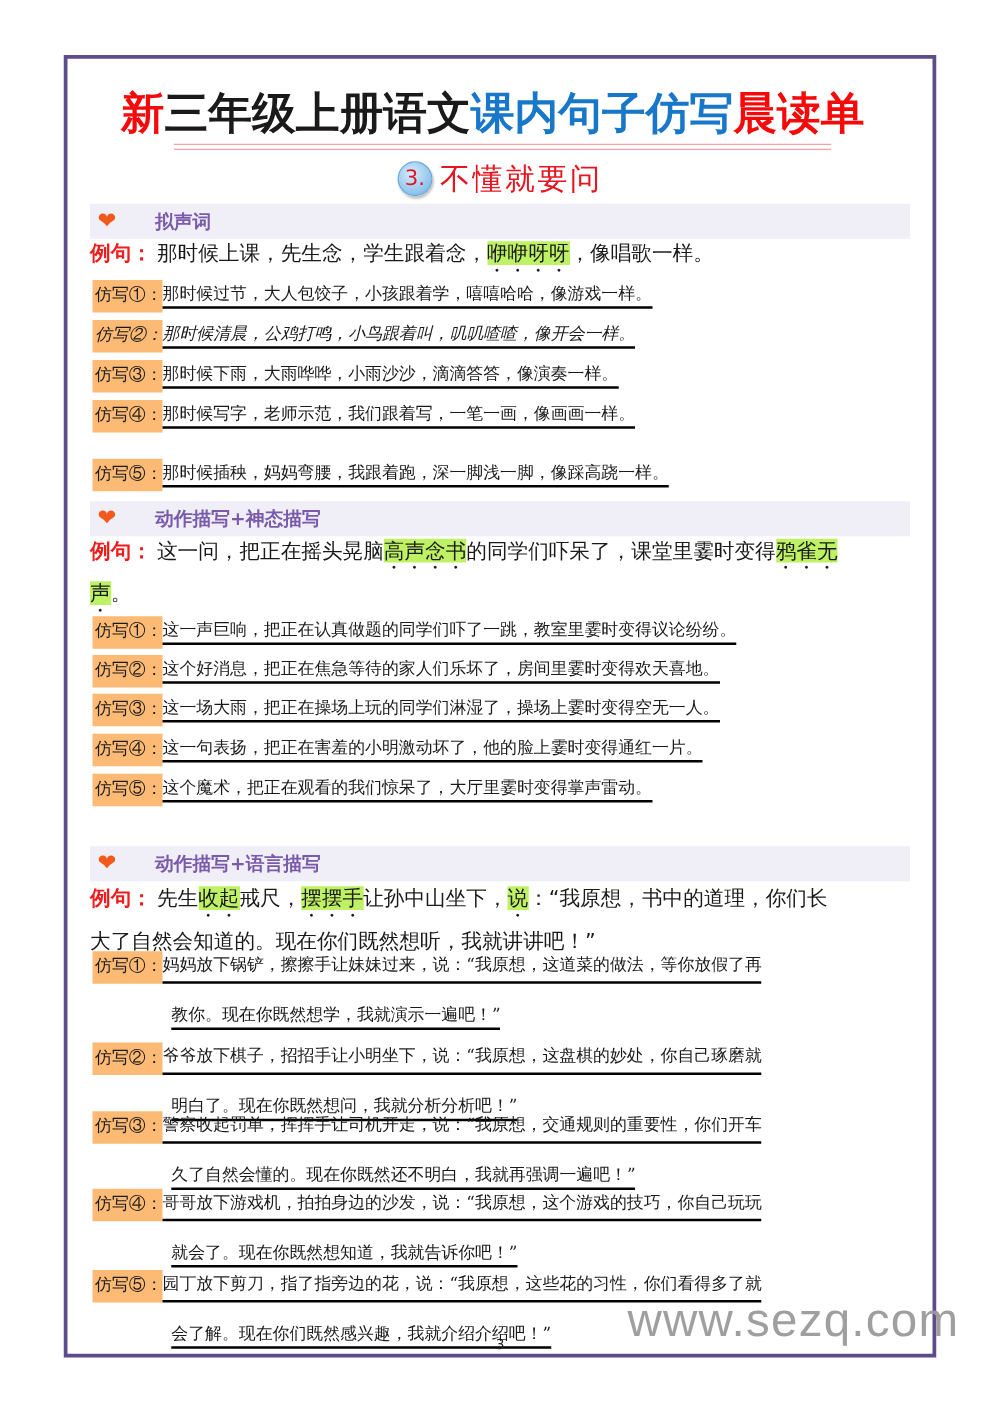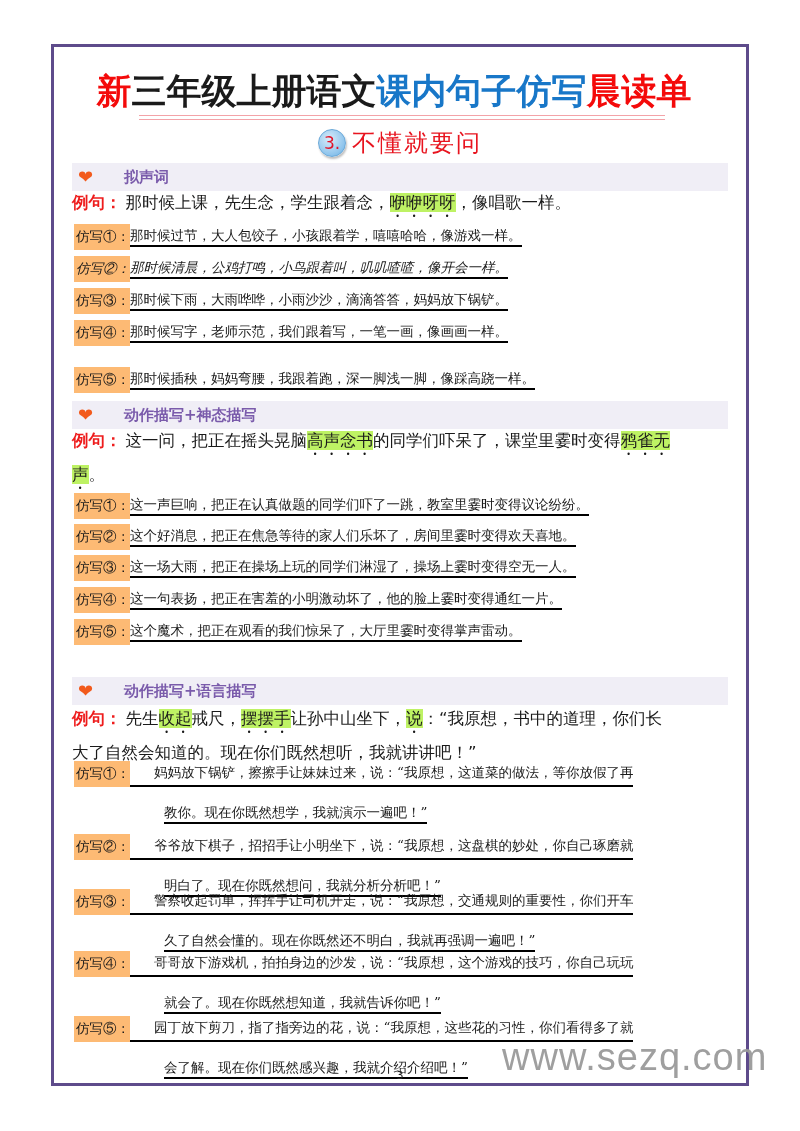--- a/index.html
+++ b/index.html
@@ -58,22 +58,22 @@
     background: #fdba74; padding: 1px 0 3px 2px; display: inline-block; vertical-align: top;
   }
   .imitate .txt {
     border-bottom: 2px solid #000000; padding-bottom: 2px; display: inline;
   }
   .imitate.two {
     width: 652px;
   }
   .imitate.two .row1 { display: flex; }
   .imitate.two .row1 .tag { flex: none; }
-  .imitate.two .row1 .txt { display: block; flex: none; padding-left: 24px; }
-  .imitate.two .row2 { margin-left: 90px; margin-top: 14px; }
+  .imitate.two .row1 .txt { display: block; flex: none; }
+  .imitate.two .row2 { margin-left: 63px; margin-top: 14px; }
 
   .page-num { position: absolute; left: 0; right: 0; top: 1022px; text-align: center; font-size: 11px; color: #222; }
   .watermark {
     position: absolute; left: 502px; top: 1036px; font-size: 38px; color: #9a9a9a;
     font-family: "Liberation Sans", sans-serif; letter-spacing: 1px; opacity: 0.95;
   }
 </style>
 </head>
 <body>
 
@@ -98,21 +98,21 @@
   <div class="example" style="top:140px;">
     <span class="label">例句：</span><span>那时候上课，先生念，学生跟着念，</span><span class="hl dot">咿咿呀呀</span><span>，像唱歌一样。</span>
   </div>
   <div class="imitate" style="top:177px;">
     <span class="tag">仿写①：</span><span class="txt">那时候过节，大人包饺子，小孩跟着学，嘻嘻哈哈，像游戏一样。</span>
   </div>
   <div class="imitate" style="top:209px;font-style:italic;">
     <span class="tag">仿写②：</span><span class="txt">那时候清晨，公鸡打鸣，小鸟跟着叫，叽叽喳喳，像开会一样。</span>
   </div>
   <div class="imitate" style="top:241px;">
-    <span class="tag">仿写③：</span><span class="txt">那时候下雨，大雨哗哗，小雨沙沙，滴滴答答，妈妈放下锅铲。</span>
+    <span class="tag">仿写③：</span><span class="txt">那时候下雨，大雨哗哗，小雨沙沙，滴滴答答，像演奏一样。</span>
   </div>
   <div class="imitate" style="top:273px;">
     <span class="tag">仿写④：</span><span class="txt">那时候写字，老师示范，我们跟着写，一笔一画，像画画一样。</span>
   </div>
   <div class="imitate" style="top:320px;">
     <span class="tag">仿写⑤：</span><span class="txt">那时候插秧，妈妈弯腰，我跟着跑，深一脚浅一脚，像踩高跷一样。</span>
   </div>
 
   <div class="section-head" style="top:354px;">
     <span class="heart">❤</span>

